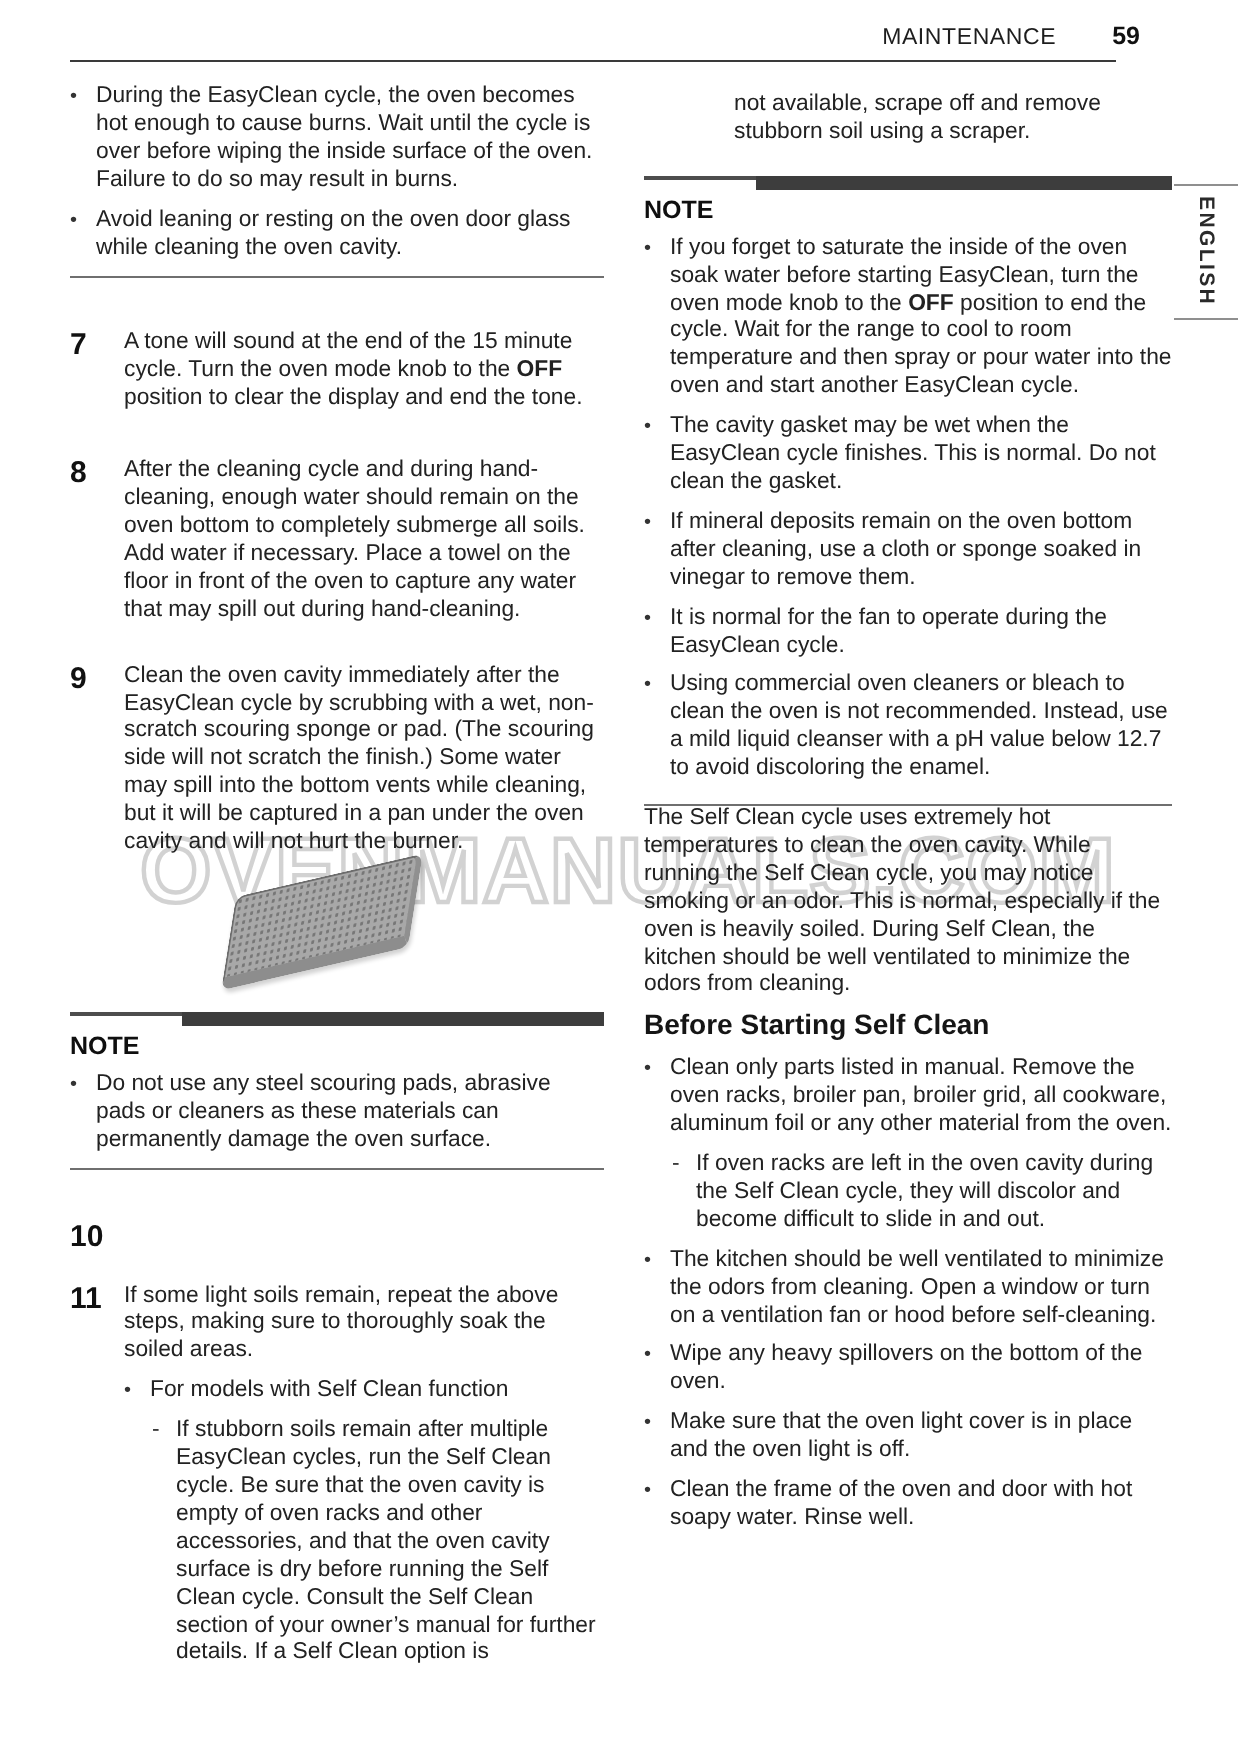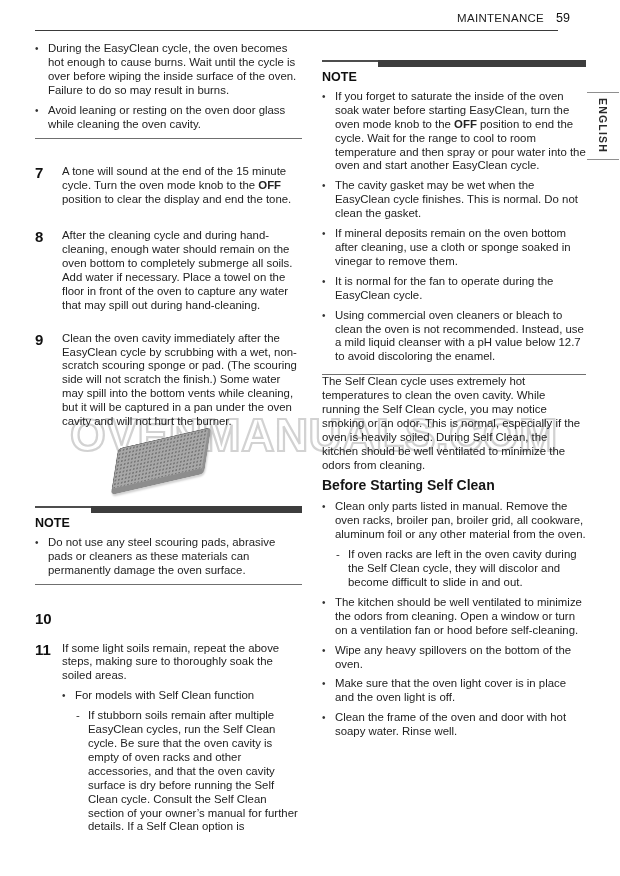--- a/index.html
+++ b/index.html
@@ -8,24 +8,24 @@
     position:relative;
     width:620px; height:876px;
     background:#ffffff;
     font-family:"Liberation Sans", sans-serif;
     color:#222222;
     overflow:hidden;
   }
   
   .header {
     position:absolute; top:11px; right:50px;
-    display:flex; align-items:baseline; gap:12px;
+    display:flex; align-items:baseline; gap:28px;
   }
   .hsec { font-size:11.5px; letter-spacing:0.3px; color:#1d1d1d; }
-  .hpage { font-size:12.5px; font-weight:400; color:#111; }
+  .hpage { font-size:12.5px; font-weight:700; color:#111; }
   .header-rule {
     position:absolute; top:30px; left:35px; width:523px; height:1px;
     background:#3a3a3a;
   }
   
   .english-tab {
     position:absolute; left:587px; top:92px; width:32px; height:68px;
     border-top:1px solid #8f8f8f; border-bottom:1px solid #8f8f8f;
     display:flex; align-items:center; justify-content:center;
   }
@@ -166,20 +166,21 @@
           <span class="marker">-</span>
           <span class="btext">If stubborn soils remain after multiple EasyClean cycles, run the Self Clean cycle. Be sure that the oven cavity is empty of oven racks and other accessories, and that the oven cavity surface is dry before running the Self Clean cycle. Consult the Self Clean section of your owner’s manual for further details. If a Self Clean option is</span>
         </div>
       </div>
     </div>
 
   </div>
 
   <div class="col col-right">
 
+    <div class="continuation">not available, scrape off and remove stubborn soil using a scraper.</div>
 
     <div class="note-bar mt14">
       <div class="thin"></div>
       <div class="thick"></div>
     </div>
     <div class="note-label">NOTE</div>
 
     <div class="bullet">
       <span class="marker">•</span>
       <span class="btext">

